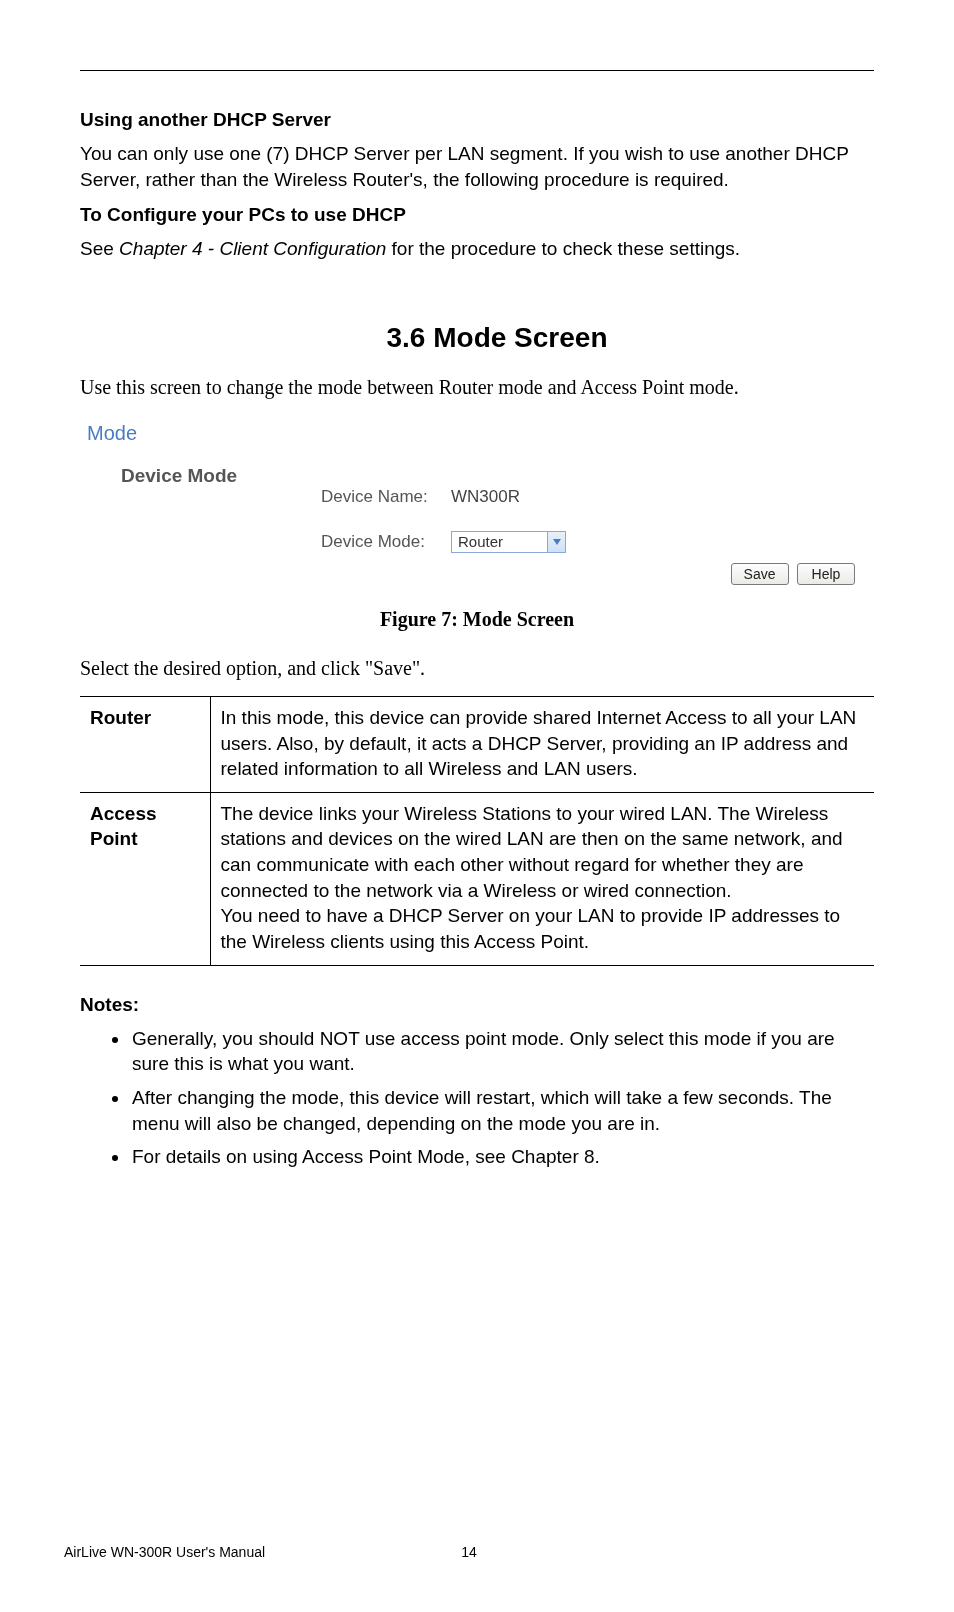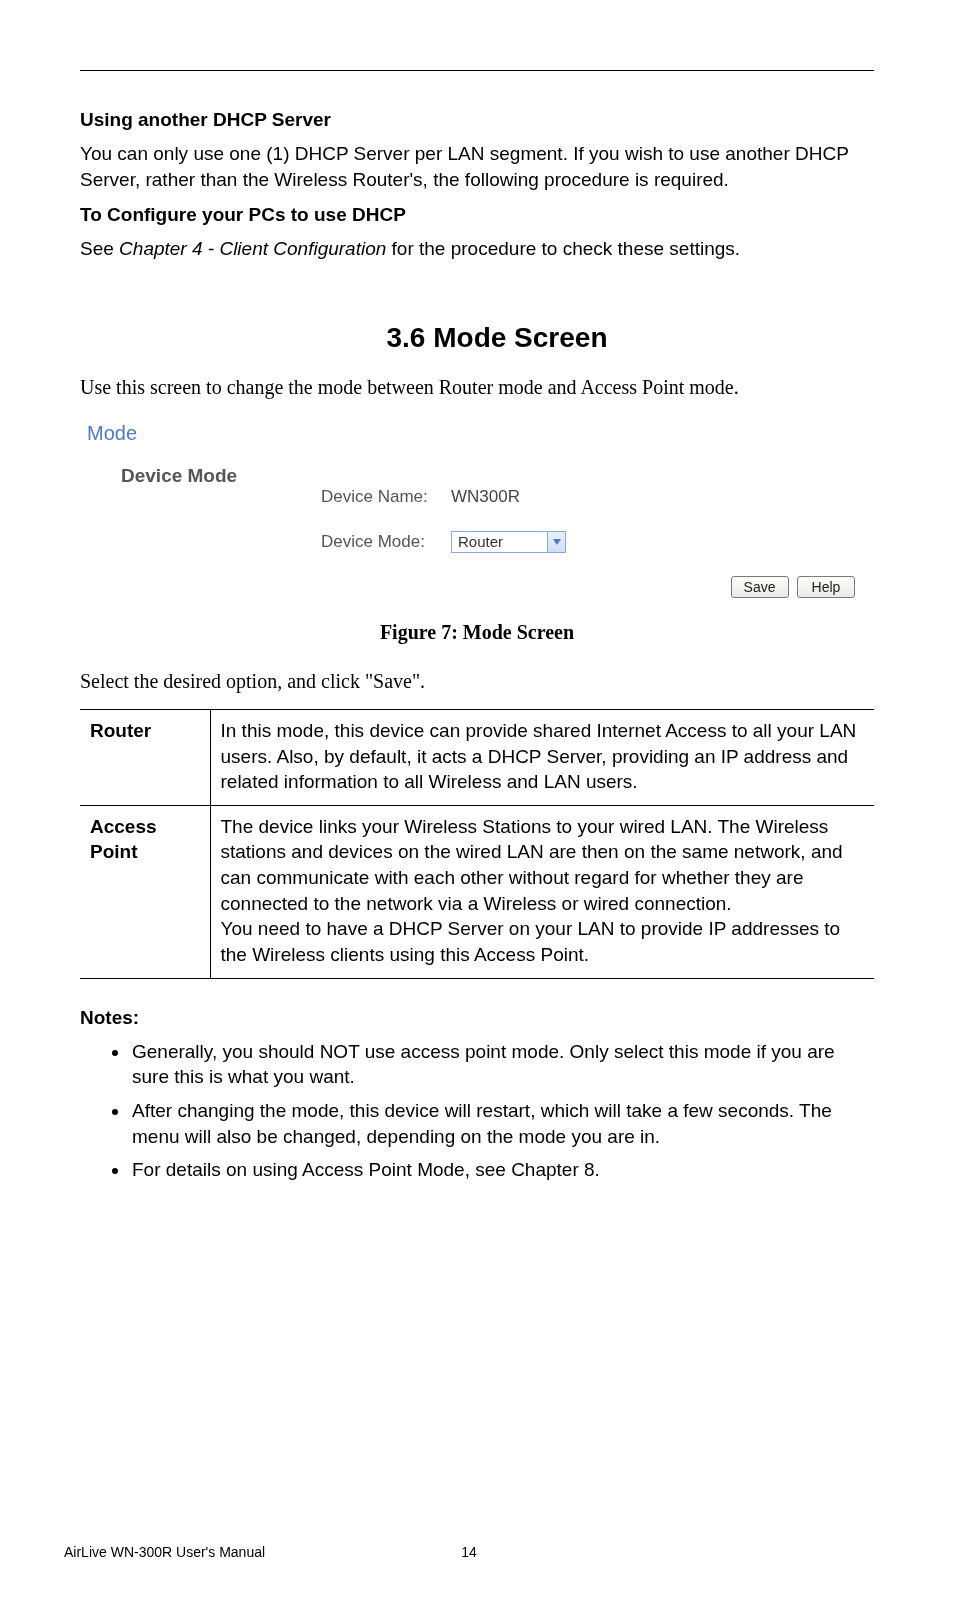--- a/index.html
+++ b/index.html
@@ -114,21 +114,21 @@
     background: linear-gradient(#e8f0fb,#cfe0f5);
     border-left: 1px solid #8aa9d6;
     display: flex;
     align-items: center;
     justify-content: center;
   }
   .dd-arrow svg { display:block; }
   .btn-row {
     text-align: right;
     padding-right: 18px;
-    margin-top: 13px;
+    margin-top: 0;
   }
   .win-btn {
     display: inline-flex;
     align-items: center;
     justify-content: center;
     min-width: 58px;
     height: 22px;
     border: 1px solid #7a7a7a;
     border-radius: 3px;
     background: linear-gradient(#fdfdfd,#eceae6);
@@ -180,21 +180,21 @@
   .footer .manual { flex:1; }
   .footer .pagenum { position:absolute; left:50%; transform:translateX(-50%); }
 </style>
 </head>
 <body>
 
 <div class="page">
   <hr class="hr-top">
 
   <div class="h3bold">Using another DHCP Server</div>
-  <div class="body-text">You can only use one (1) DHCP Server per LAN segment. If you wish to use another DHCP Server, rather than the Wireless Router's, the following procedure is required.</div>
+  <div class="body-text">You can only use one (7) DHCP Server per LAN segment. If you wish to use another DHCP Server, rather than the Wireless Router's, the following procedure is required.</div>
 
 
   <div class="h3bold">To Configure your PCs to use DHCP</div>
   <div class="body-text">
     <span>See </span><span class="italic">Chapter 4 - Client Configuration</span><span> for the procedure to check these settings.</span>
   </div>
 
   <div class="section-heading">3.6  Mode Screen</div>
   <div class="serif">Use this screen to change the mode between Router mode and Access Point mode.</div>
 

